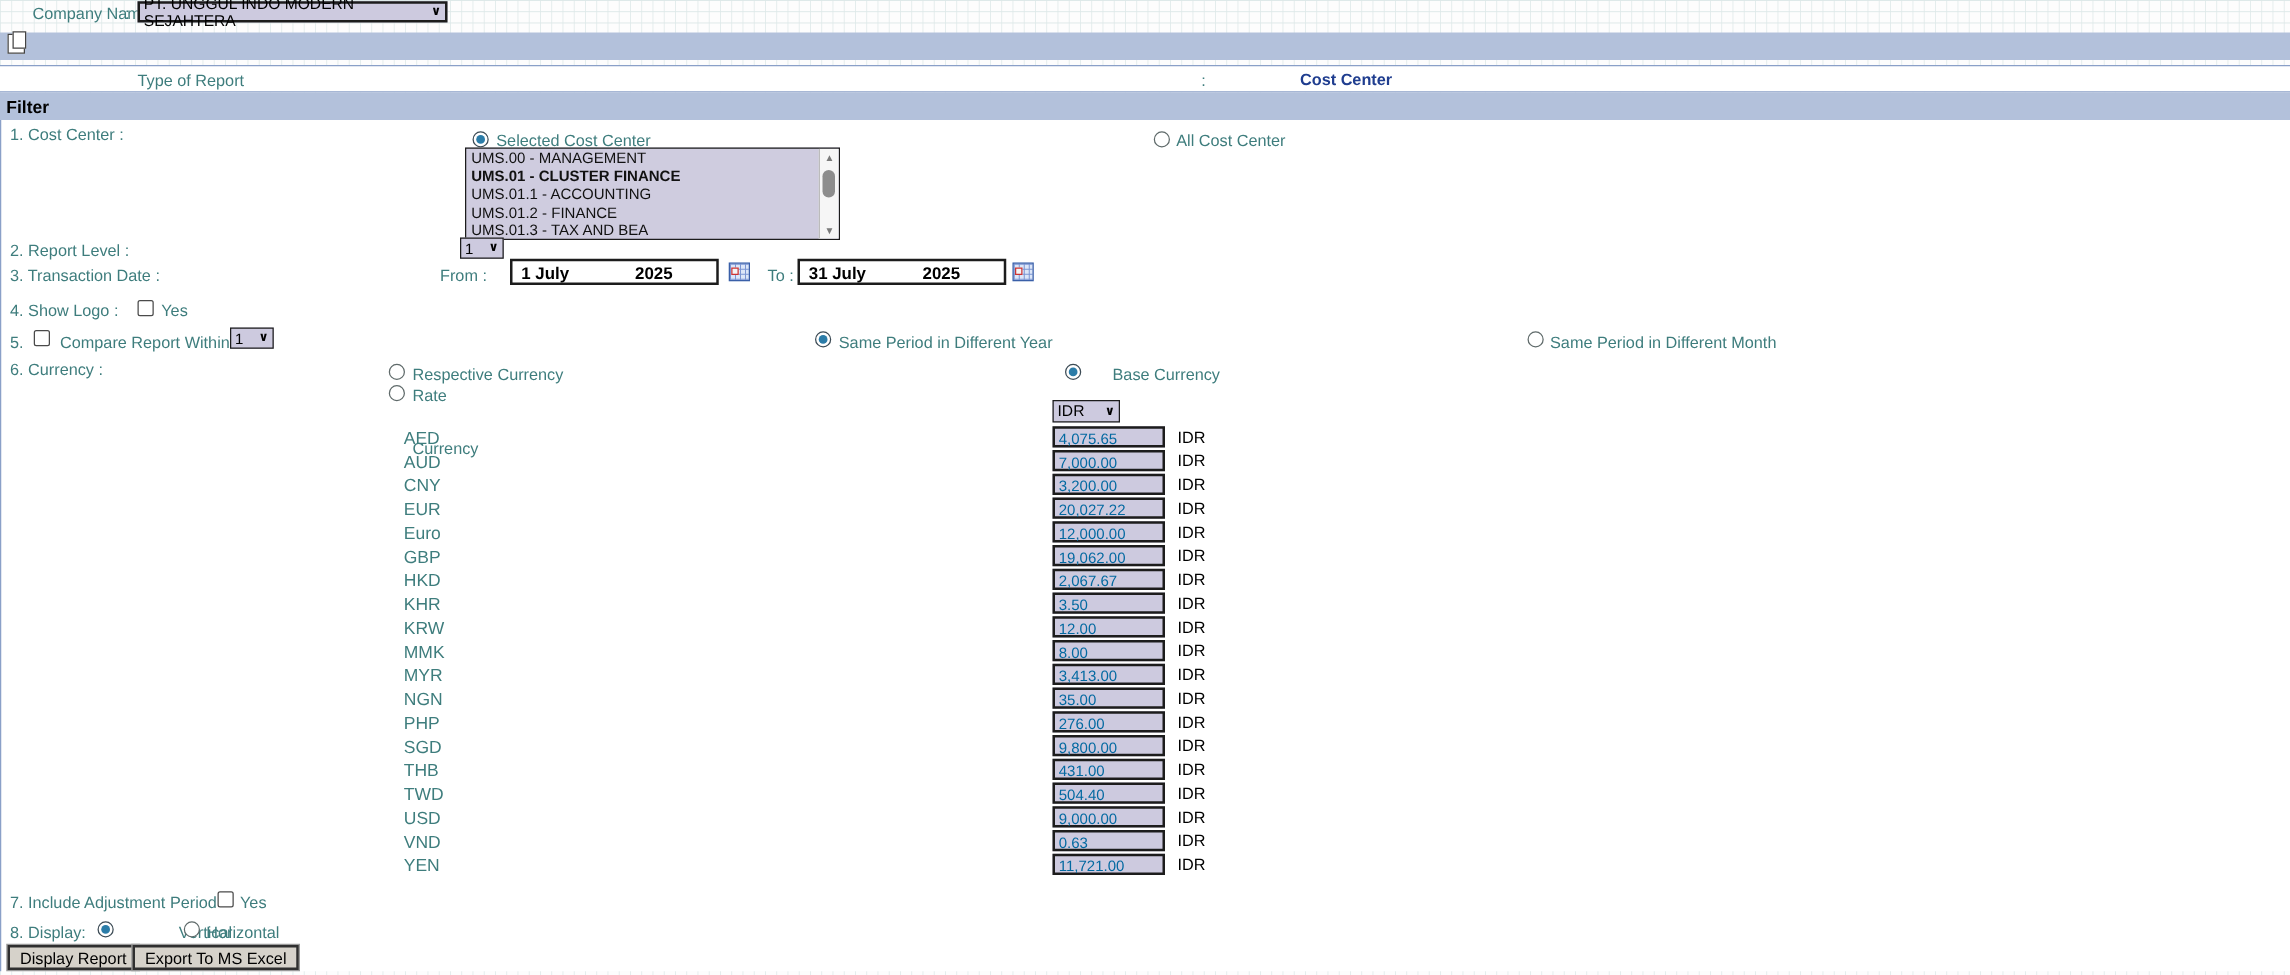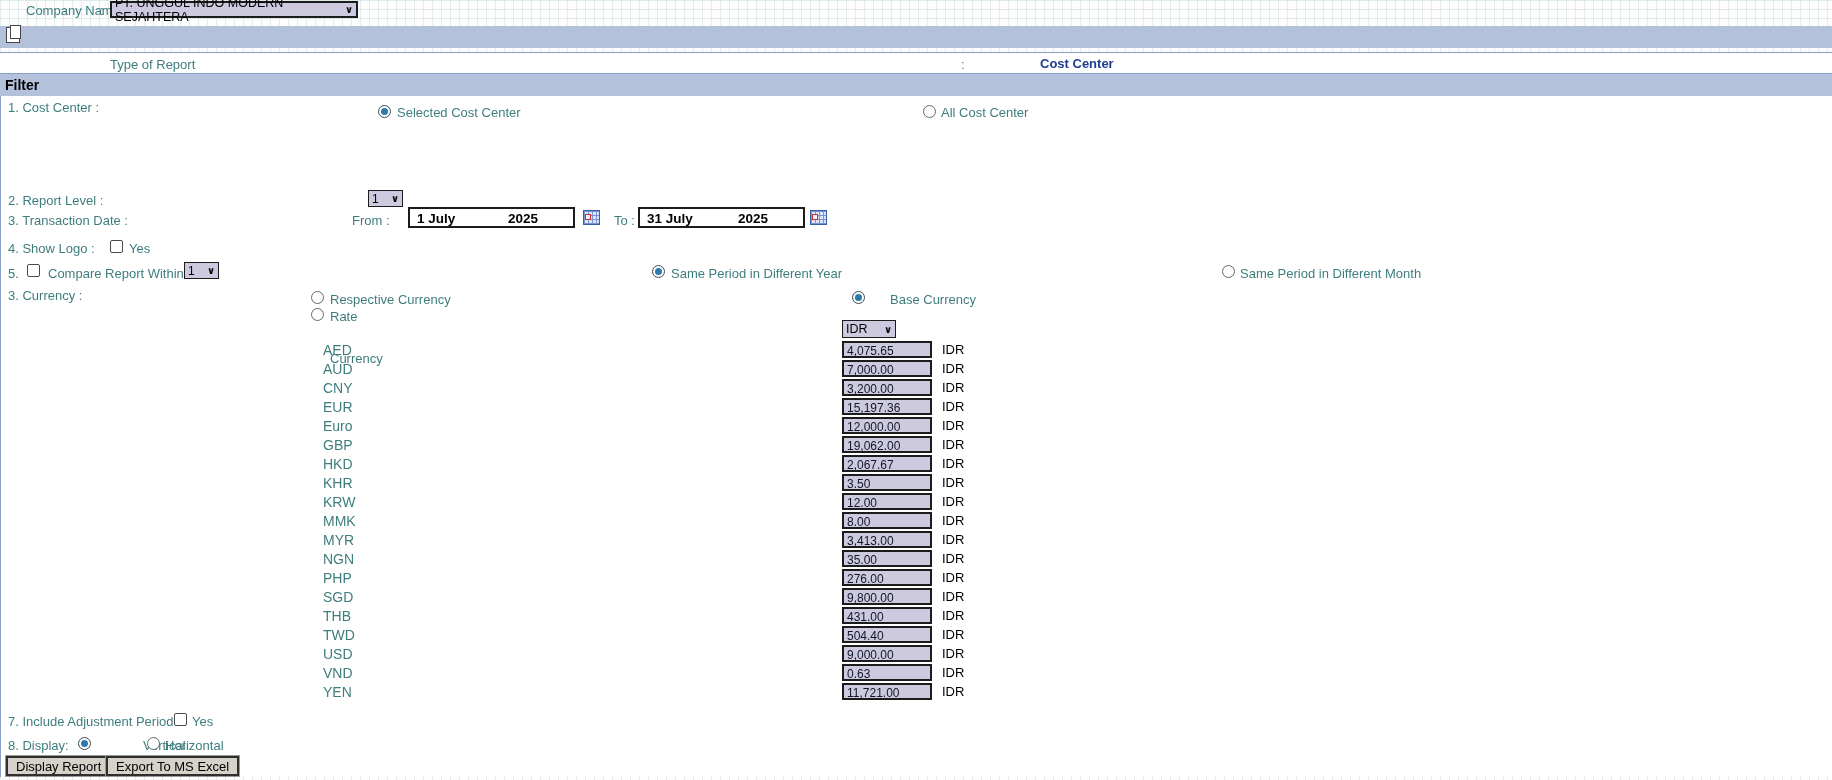--- a/index.html
+++ b/index.html
@@ -15,21 +15,21 @@
   .whitepanel{position:absolute;left:0;width:1832px;background:#fff;}
   
   .selbox{position:absolute;background:#cdcadf;border:2px solid #1c1c1c;
     display:flex;align-items:center;justify-content:space-between;
     padding:0 3px;box-sizing:border-box;color:#000;cursor:default;}
   .selbox .chev{font-size:10px;font-weight:bold;margin-left:4px;}
   .txtinput{position:absolute;background:#fff;border:2px solid #1c1c1c;
     box-sizing:border-box;font-weight:bold;font-size:13.5px;color:#000;}
   .rate-input{position:absolute;left:842px;top:1px;width:90px;height:17px;
     background:#cdcadf;border:2px solid #1c1c1c;box-sizing:border-box;
-    font-size:12px;padding:1px 0 0 3px;color:#0f172a;}
+    font-size:12px;padding:1px 0 0 3px;color:#0369a1;}
   .radio{position:absolute;width:13px;height:13px;border:1px solid #5f6a6a;
     border-radius:50%;background:#fff;box-sizing:border-box;}
   .radio.checked{border-color:#3c4b55;}
   .radio.checked::after{content:'';position:absolute;left:2px;top:2px;right:2px;bottom:2px;
     border-radius:50%;background:#2b7ca8;}
   .checkbox{position:absolute;width:13px;height:13px;border:1px solid #4a4a4a;
     border-radius:2px;background:#fff;box-sizing:border-box;}
   
   .listbox{position:absolute;left:372px;top:118px;width:300px;height:74px;
     background:#cfccdf;border:1px solid #1c1c1c;box-sizing:border-box;overflow:hidden;}
@@ -89,20 +89,39 @@
   <span class="abs" style="left:5px;top:77px;font-weight:bold;font-size:14px;">Filter</span>
 
   <div class="whitepanel" style="top:96px;height:681px;border-left:1px solid #8aa0c8;box-sizing:border-box;"></div>
 
   <span class="abs lbl" style="left:8px;top:100px;">1. Cost Center :</span>
   <span class="radio checked" style="left:378px;top:105px;"></span>
   <span class="abs lbl" style="left:397px;top:105px;">Selected Cost Center</span>
   <span class="radio" style="left:923px;top:105px;"></span>
   <span class="abs lbl" style="left:941px;top:105px;">All Cost Center</span>
 
+  <div class="listbox">
+    <div class="lb-items">
+
+        <div class="lb-item">UMS.00 - MANAGEMENT</div>
+
+        <div class="lb-item selected">UMS.01 - CLUSTER FINANCE</div>
+
+        <div class="lb-item">UMS.01.1 - ACCOUNTING</div>
+
+        <div class="lb-item">UMS.01.2 - FINANCE</div>
+
+        <div class="lb-item">UMS.01.3 - TAX AND BEA</div>
+      </div>
+    <div class="lb-scroll">
+      <span class="sb-btn" style="top:0;">▲</span>
+      <span class="sb-thumb"></span>
+      <span class="sb-btn" style="bottom:0;">▼</span>
+    </div>
+  </div>
 
   <span class="abs lbl" style="left:8px;top:193px;">2. Report Level :</span>
   <div class="selbox" style="left:368px;top:190px;width:35px;height:17px;font-size:12px;border-width:1px;">
     <span>1</span>
     <span class="chev">∨</span>
   </div>
 
   <span class="abs lbl" style="left:8px;top:213px;">3. Transaction Date :</span>
   <span class="abs lbl" style="left:352px;top:213px;">From :</span>
   <div class="txtinput" style="left:408px;top:207px;width:167px;height:21px;">
@@ -126,21 +145,21 @@
   <span class="abs lbl" style="left:48px;top:266px;">Compare Report Within :</span>
   <div class="selbox" style="left:184px;top:262px;width:35px;height:17px;font-size:12px;border-width:1px;">
     <span>1</span>
     <span class="chev">∨</span>
   </div>
   <span class="radio checked" style="left:652px;top:265px;"></span>
   <span class="abs lbl" style="left:671px;top:266px;">Same Period in Different Year</span>
   <span class="radio" style="left:1222px;top:265px;"></span>
   <span class="abs lbl" style="left:1240px;top:266px;">Same Period in Different Month</span>
 
-  <span class="abs lbl" style="left:8px;top:288px;">3. Currency :</span>
+  <span class="abs lbl" style="left:8px;top:288px;">6. Currency :</span>
   <span class="radio" style="left:311px;top:291px;"></span>
   <span class="abs lbl" style="left:330px;top:292px;">Respective Currency</span>
   <span class="radio checked" style="left:852px;top:291px;"></span>
   <span class="abs lbl" style="left:890px;top:292px;">Base Currency</span>
   <span class="radio" style="left:311px;top:308px;"></span>
   <span class="abs lbl" style="left:330px;top:309px;">Rate</span>
   <span class="abs lbl" style="left:330px;top:327px;margin-top:24px;">Currency</span>
   <div class="selbox" style="left:842px;top:320px;width:54px;height:18px;font-size:12.5px;border-width:1px;">
     <span>IDR</span>
     <span class="chev">∨</span>
@@ -161,21 +180,21 @@
       </div>
 
       <div class="cur-row">
         <span class="cur-code lbl">CNY</span>
         <span class="rate-input">3,200.00</span>
         <span class="cur-suffix">IDR</span>
       </div>
 
       <div class="cur-row">
         <span class="cur-code lbl">EUR</span>
-        <span class="rate-input">15,197.36</span>
+        <span class="rate-input">20,027.22</span>
         <span class="cur-suffix">IDR</span>
       </div>
 
       <div class="cur-row">
         <span class="cur-code lbl">Euro</span>
         <span class="rate-input">12,000.00</span>
         <span class="cur-suffix">IDR</span>
       </div>
 
       <div class="cur-row">

